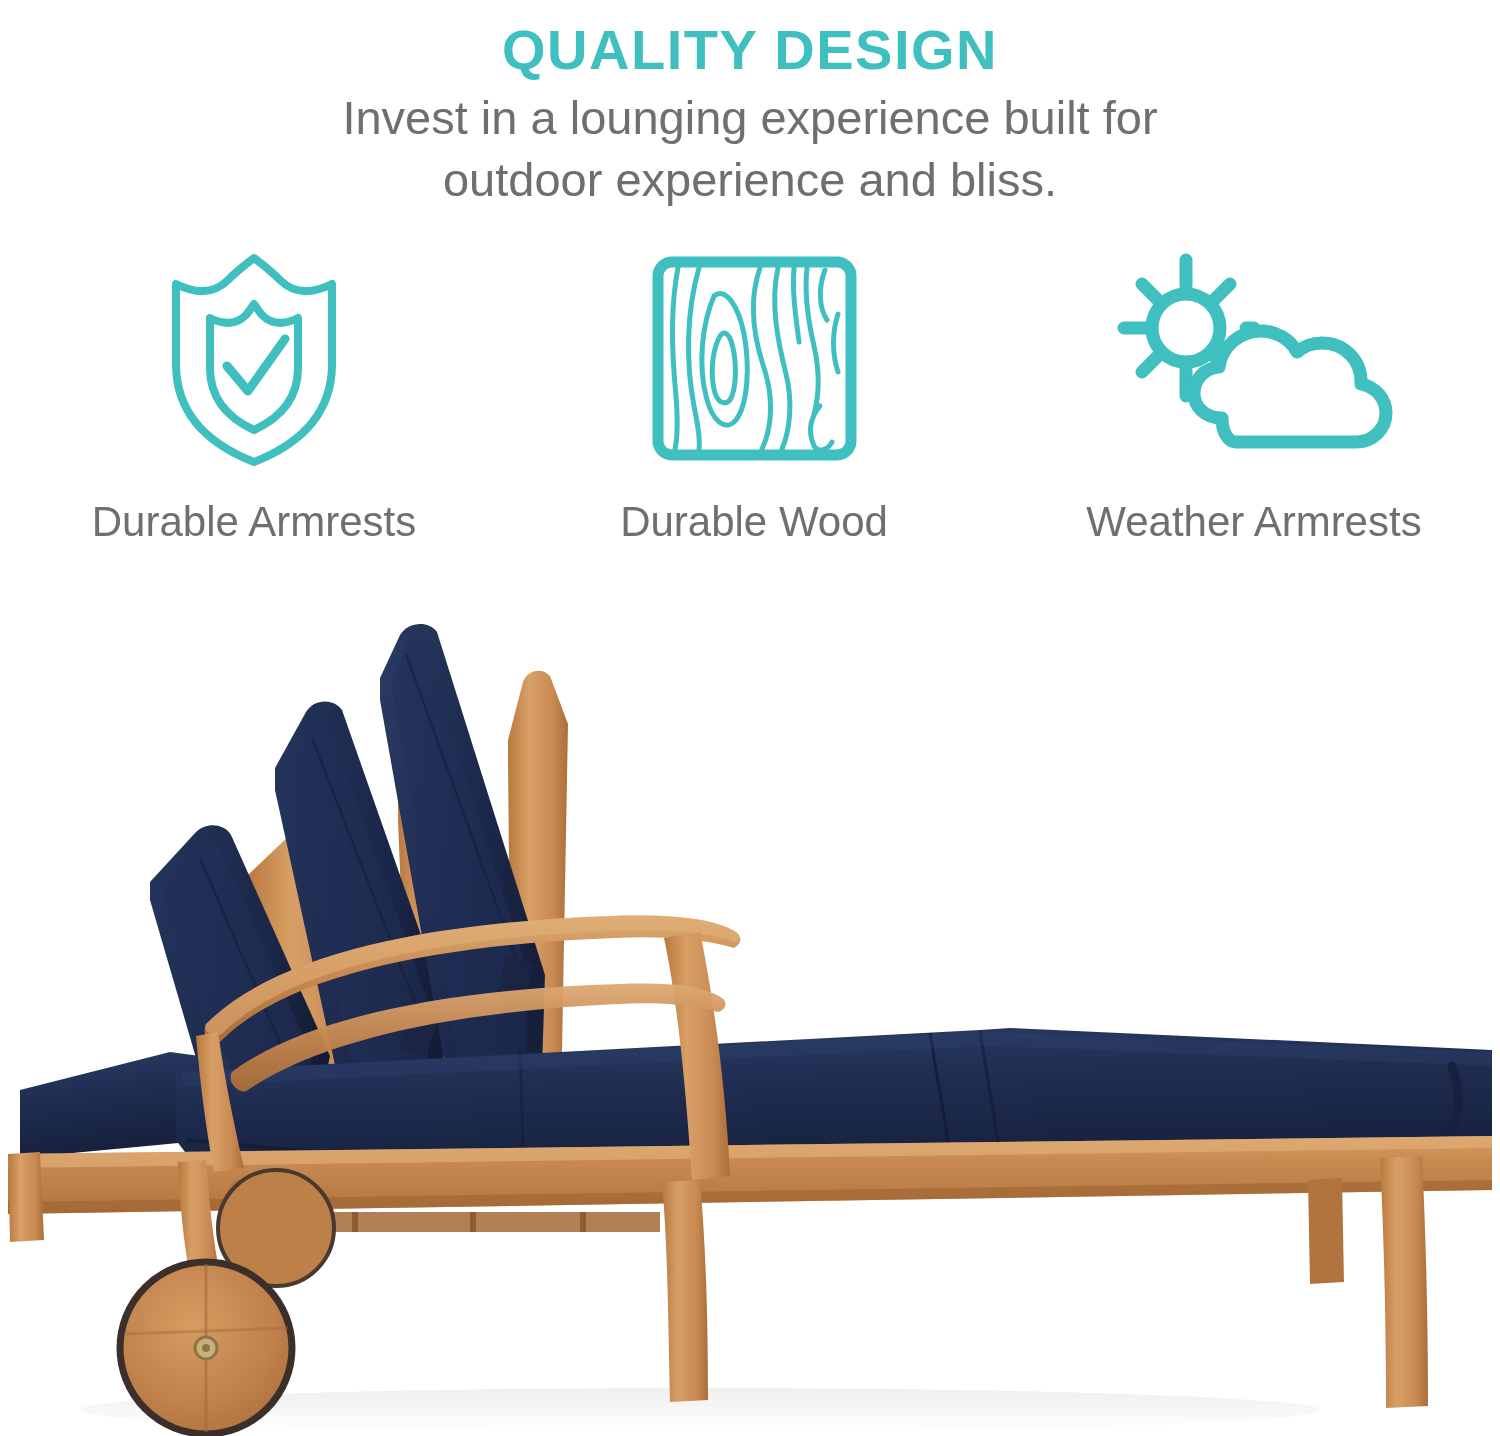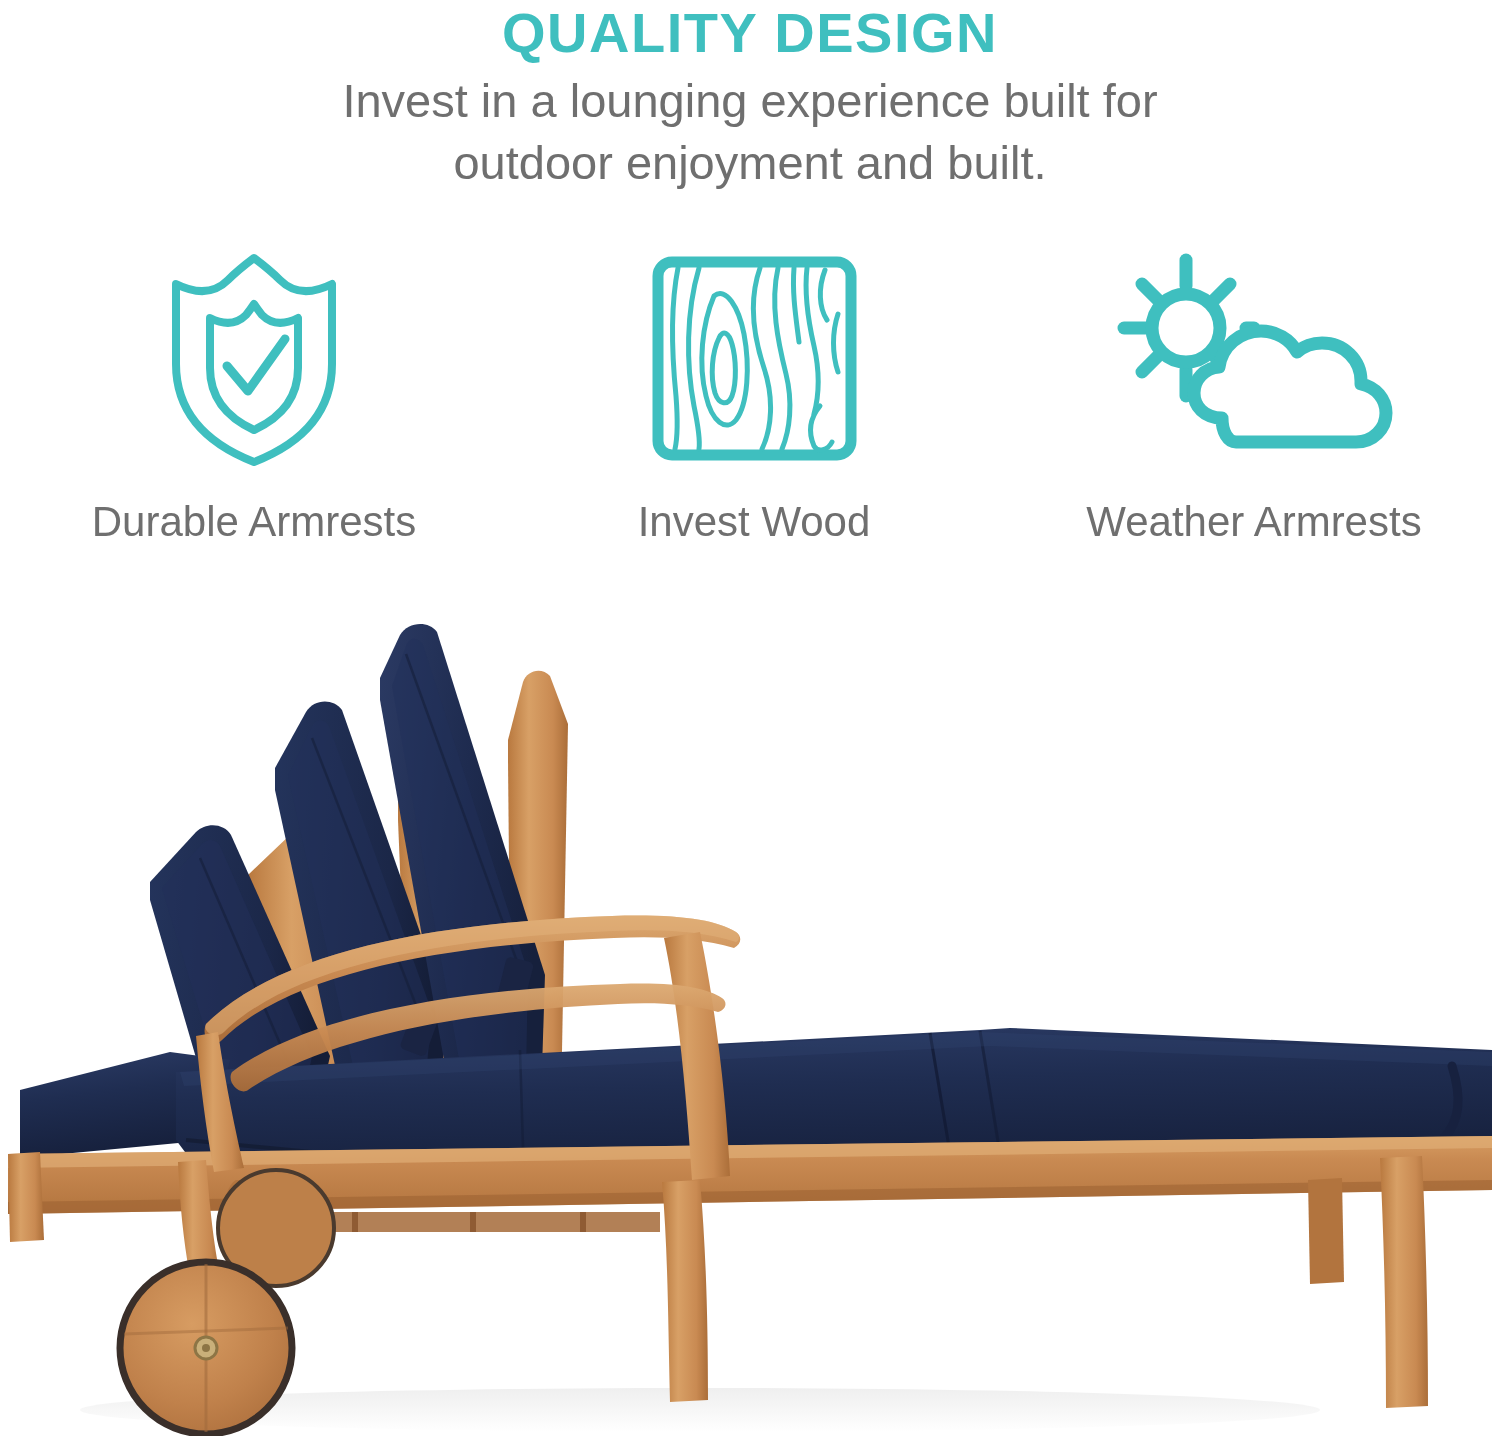--- a/index.html
+++ b/index.html
@@ -22,21 +22,21 @@
   
   .header {
     position: absolute;
     left: 0;
     top: 0;
     width: 1500px;
     text-align: center;
   }
   .headline {
     margin: 0;
-    padding-top: 2px;
+    padding-top: 19px;
     font-size: 56px;
     line-height: 62px;
     letter-spacing: 1.5px;
     font-weight: 700;
     color: #3fbfbf;
     font-family: "Liberation Sans", sans-serif;
   }
   .subhead {
     margin: 6px auto 0;
     width: 1000px;
@@ -91,21 +91,21 @@
 </style>
 </head>
 <body>
 
 <div class="page">
 
   <div class="header">
     <h1 class="headline">QUALITY DESIGN</h1>
     <div class="subhead">
       <div>Invest in a lounging experience built for</div>
-      <div>outdoor enjoyment and built.</div>
+      <div>outdoor experience and bliss.</div>
     </div>
   </div>
 
   <div class="features">
 
     <div class="feature">
       <div class="feature-icon">
         <svg width="200" height="225" viewBox="0 0 200 225" fill="none" stroke="#3fbfbf" stroke-width="8" stroke-linecap="round" stroke-linejoin="round">
           <path d="M22 38 C46 50 62 46 74 34 C84 24 92 18 100 12
                    C108 18 116 24 126 34 C138 46 154 50 178 38
@@ -137,21 +137,21 @@
           <path d="M118 22 C106 56 112 92 122 122 C132 152 130 182 120 203" stroke-width="5"></path>
           <path d="M136 22 C128 58 136 96 144 128 C151 156 148 184 140 203" stroke-width="5"></path>
           <path d="M152 22 C150 48 154 72 157 96" stroke-width="5"></path>
           <path d="M165 22 C162 48 166 74 172 100 C177 122 178 146 172 168" stroke-width="5"></path>
 
           <path d="M183 24 C176 42 177 62 185 74" stroke-width="5"></path>
           <path d="M178 160 C168 172 166 186 172 200 C176 207 186 204 190 196" stroke-width="5"></path>
           <path d="M196 68 C190 86 190 108 196 126" stroke-width="5"></path>
         </svg>
       </div>
-      <div class="feature-label">Invest Wood</div>
+      <div class="feature-label">Durable Wood</div>
     </div>
 
     <div class="feature">
       <div class="feature-icon">
         <svg width="300" height="225" viewBox="0 0 300 225" fill="none" stroke="#3fbfbf" stroke-width="13" stroke-linecap="round" stroke-linejoin="round">
 
           <path d="M82 14 L82 40"></path>
           <path d="M82 124 L82 150"></path>
           <path d="M20 82 L46 82"></path>
           <path d="M142 82 L150 82"></path>

